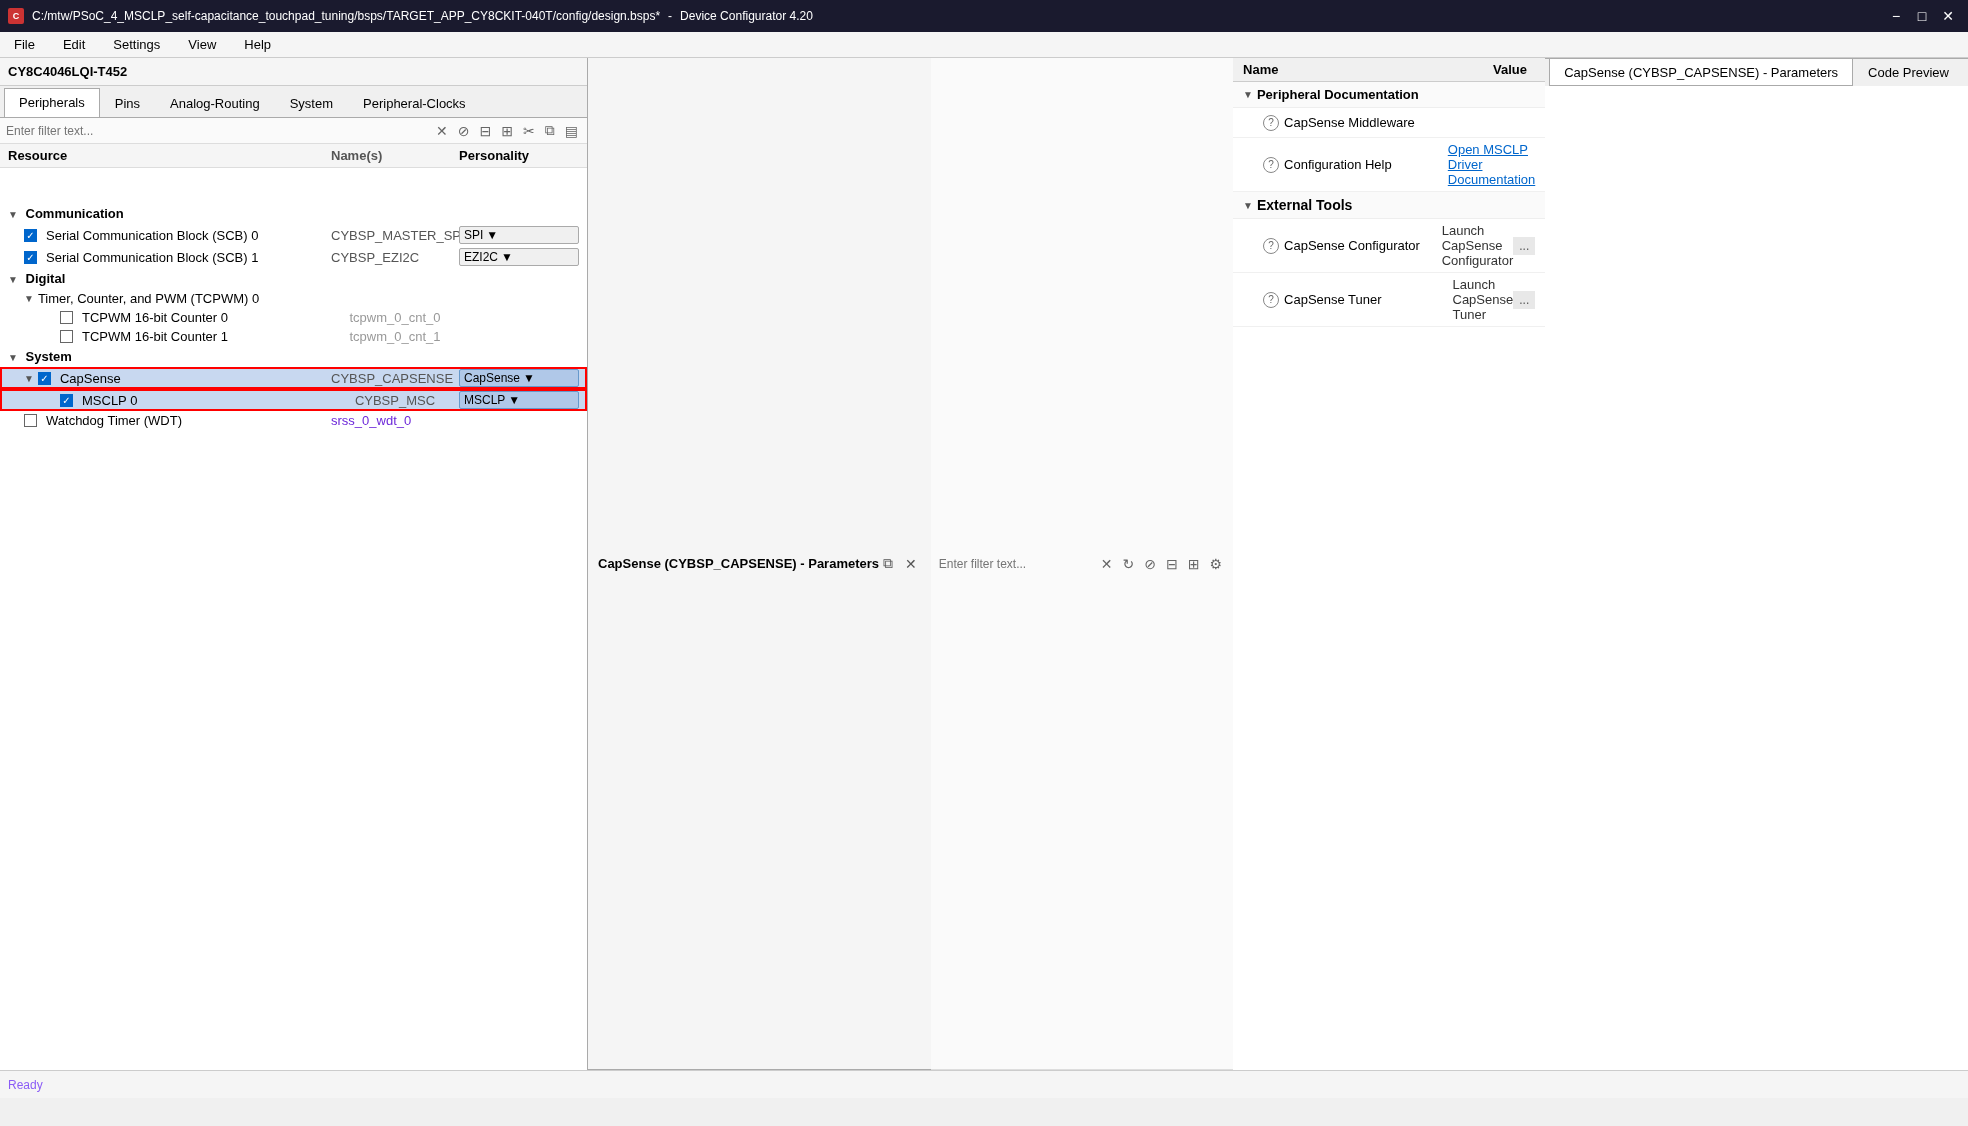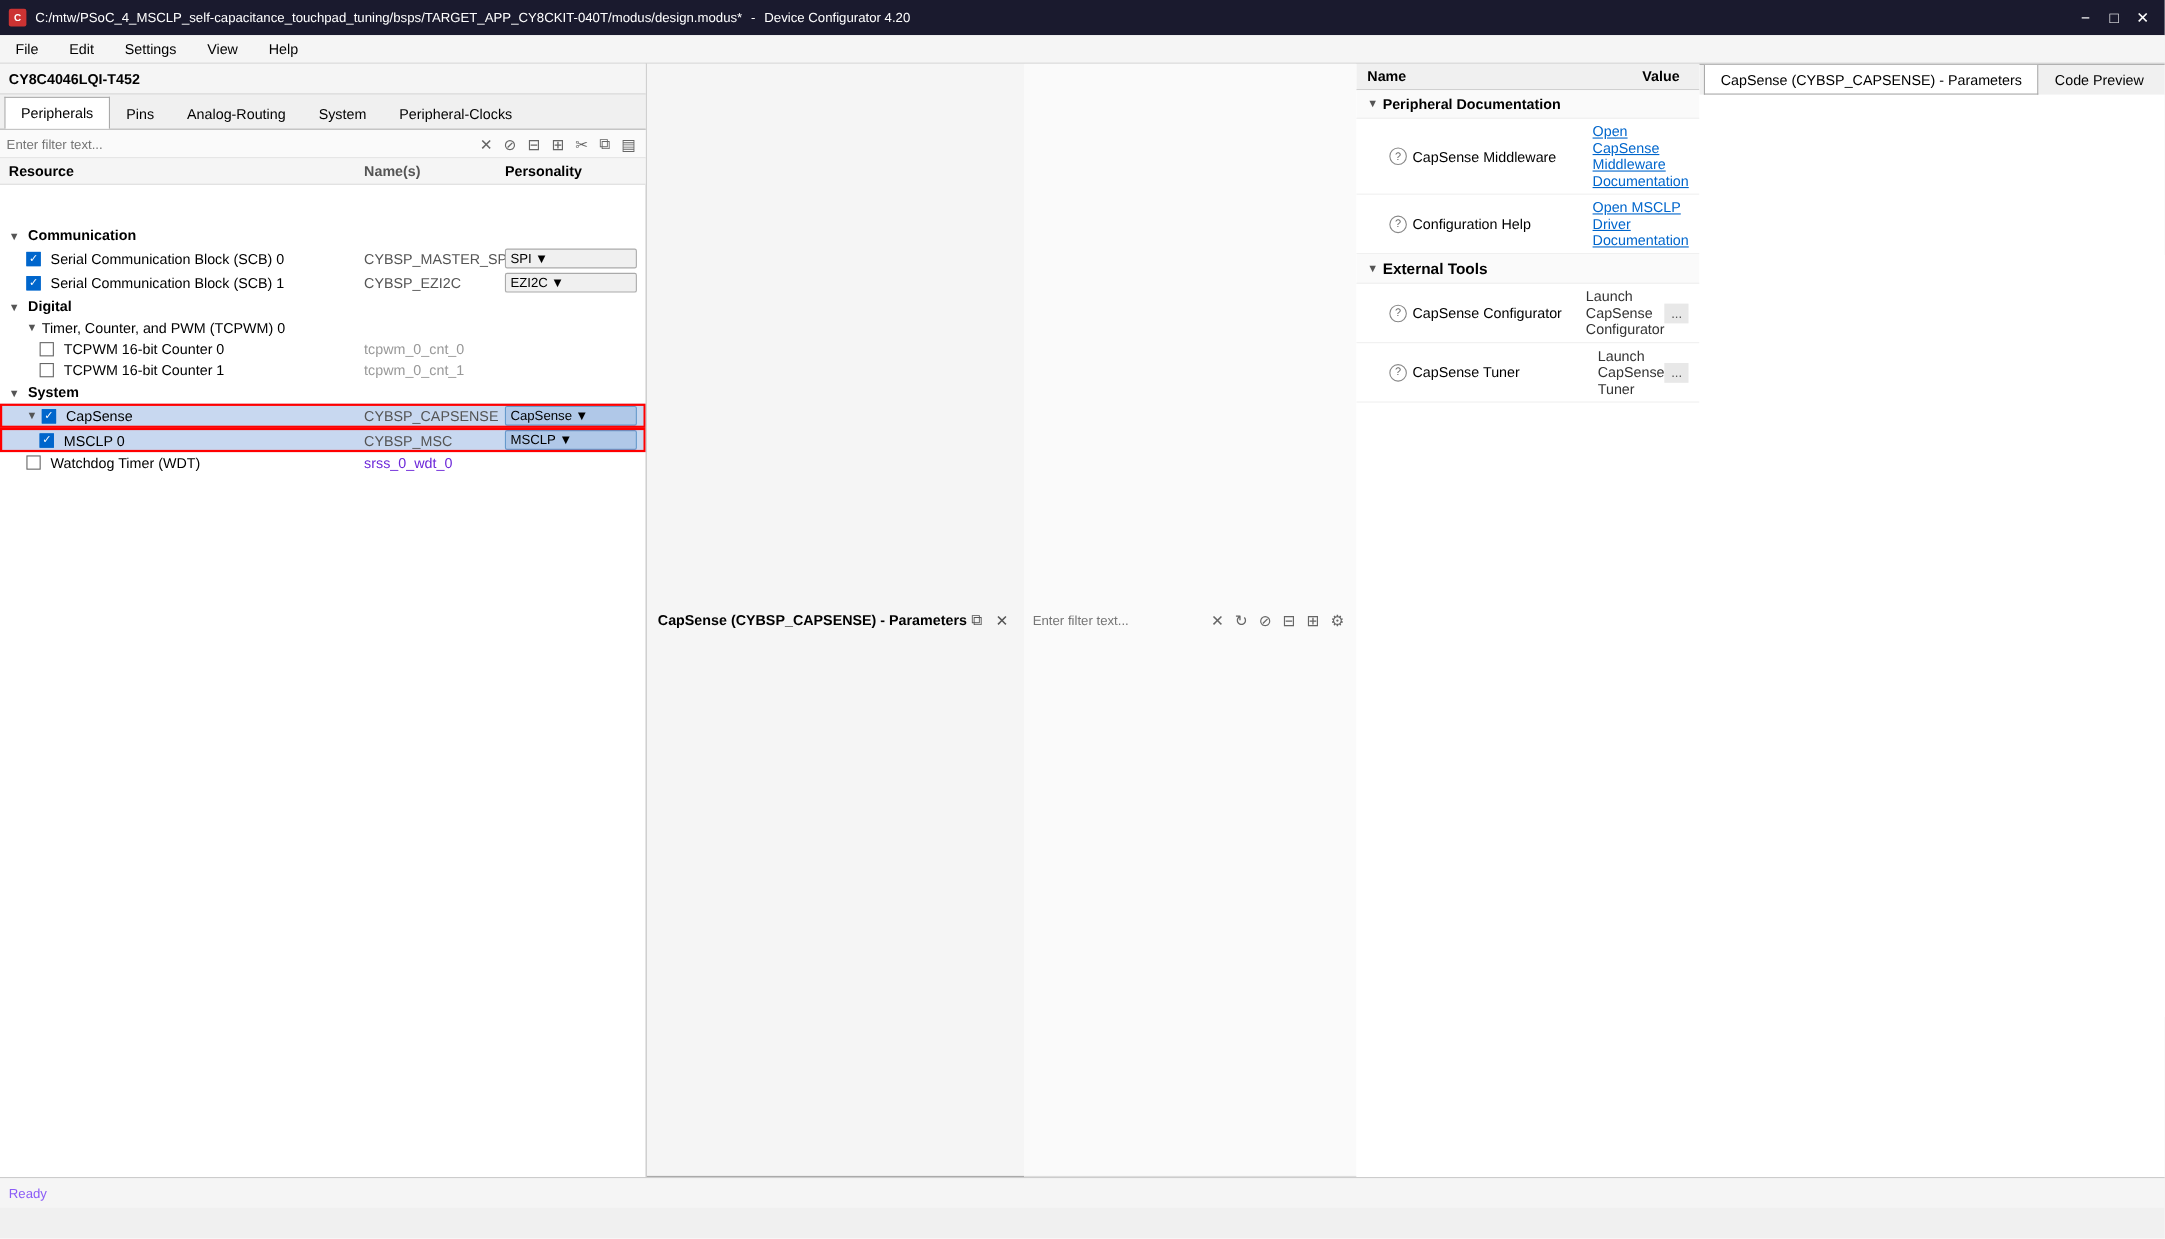--- a/index.html
+++ b/index.html
@@ -157,21 +157,21 @@
 
     .tree-item {
       display: flex;
       align-items: center;
       padding: 2px 8px;
       font-size: 13px;
       cursor: pointer;
     }
 
     .tree-indent-1 { padding-left: 24px; }
-    .tree-indent-2 { padding-left: 36px; }
+    .tree-indent-2 { padding-left: 60px; text-align: center; }
 
     .checkbox {
       width: 13px;
       height: 13px;
       border: 1px solid #666;
       display: inline-flex;
       align-items: center;
       justify-content: center;
       margin-right: 5px;
       font-size: 10px;
@@ -403,21 +403,21 @@
     .selected-highlight {
       background: #c8d8f0 !important;
     }
   </style>
 </head>
 <body>
 
 <div class="title-bar">
   <div class="title-bar-left">
     <div class="title-icon">C</div>
-    <span class="title-text">C:/mtw/PSoC_4_MSCLP_self-capacitance_touchpad_tuning/bsps/TARGET_APP_CY8CKIT-040T/modus/design.modus*</span>
+    <span class="title-text">C:/mtw/PSoC_4_MSCLP_self-capacitance_touchpad_tuning/bsps/TARGET_APP_CY8CKIT-040T/config/design.bsps*</span>
     <span class="title-text"> - </span>
     <span class="title-text">Device Configurator 4.20</span>
   </div>
   <div class="title-bar-controls">
     <button class="title-btn">−</button>
     <button class="title-btn">□</button>
     <button class="title-btn close">✕</button>
   </div>
 </div>
 
@@ -597,23 +597,20 @@
 
       <div class="params-section-header">
         <span class="expand-arrow">▼</span>
         <span>Peripheral Documentation</span>
       </div>
 
       <div class="params-row">
         <div class="params-name-cell">
           <span class="help-icon">?</span>
           <span>CapSense Middleware</span>
-        </div>
-        <div class="params-value-cell">
-          <span class="link-blue">Open CapSense Middleware Documentation</span>
         </div>
       </div>
 
       <div class="params-row">
         <div class="params-name-cell">
           <span class="help-icon">?</span>
           <span>Configuration Help</span>
         </div>
         <div class="params-value-cell">
           <span class="link-blue">Open MSCLP Driver Documentation</span>

